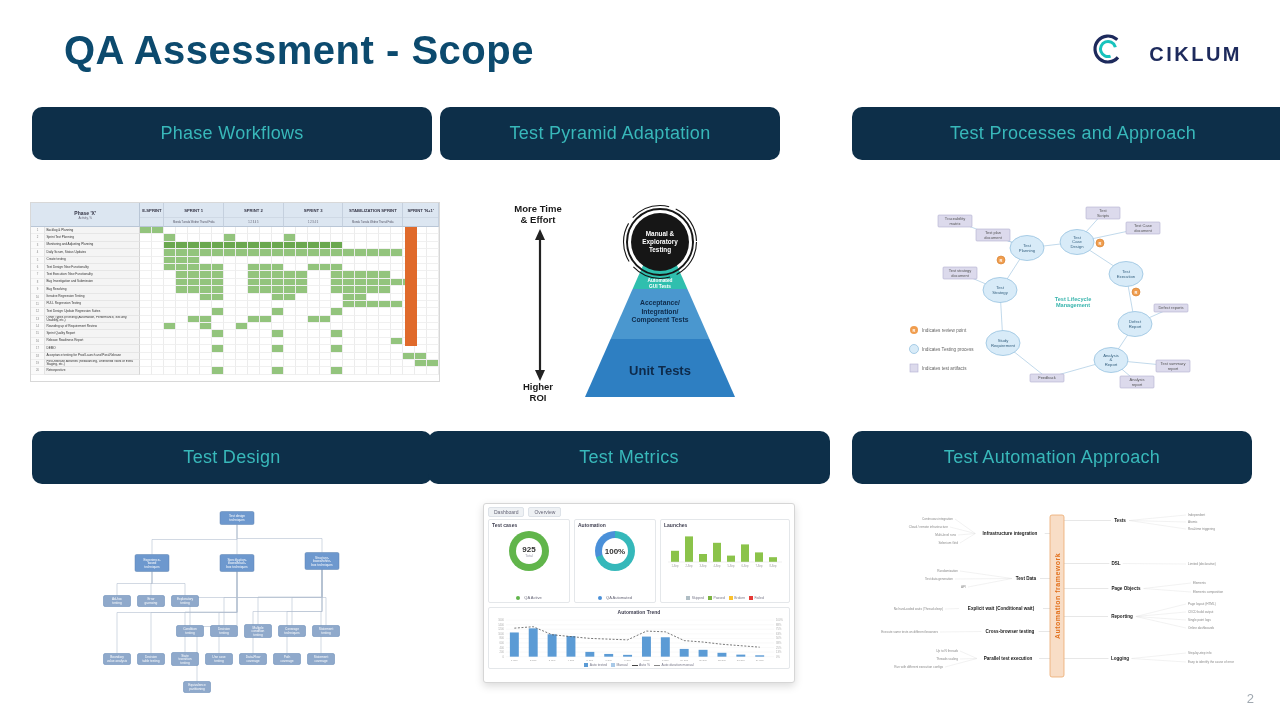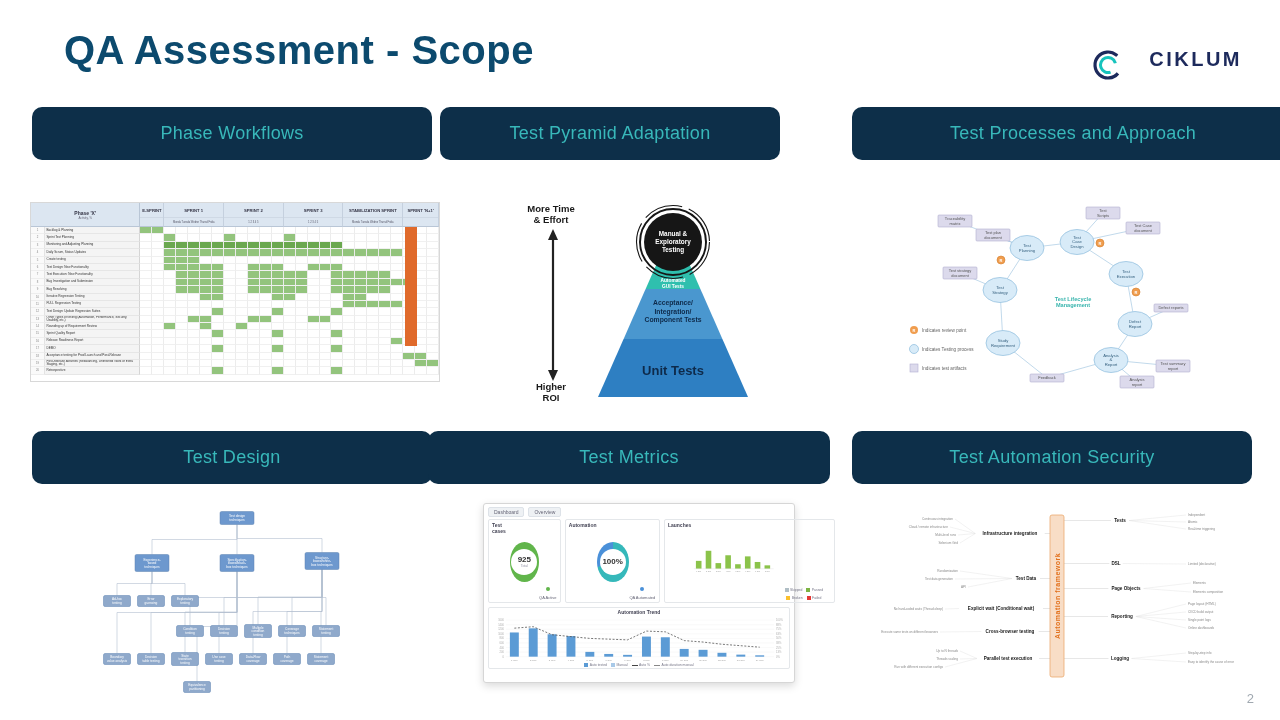--- a/index.html
+++ b/index.html
@@ -1,19 +1,19 @@
 <!DOCTYPE html>
 <html><head>
 <meta charset="utf-8">
 <style>
   *{margin:0;padding:0;box-sizing:border-box}
   html,body{width:1280px;height:720px;background:#fff;font-family:"Liberation Sans",sans-serif;overflow:hidden}
   .slide{position:relative;width:1280px;height:720px;background:#fff}
   .title{position:absolute;left:64px;top:28px;font-size:40px;font-weight:600;color:#0c4a6e;letter-spacing:.5px}
-  .logo{position:absolute;right:38px;top:48px;display:flex;align-items:flex-start;gap:24px}
+  .logo{position:absolute;right:38px;top:32px;display:flex;align-items:flex-end;gap:24px}
   .logo-text{font-size:20px;font-weight:bold;color:#1d2a5c;letter-spacing:2.5px}
   .page-num{position:absolute;right:26px;bottom:14px;font-size:13px;color:#a0a8b0}
   .pill{position:absolute;height:53px;background:#0d2f49;border-radius:10px;display:flex;align-items:center;justify-content:center}
   .pill span{color:#38b8ba;font-size:18px;letter-spacing:.3px}
   .p1{left:32px;top:107px;width:400px}
   .p2{left:440px;top:107px;width:340px}
   .p3{left:852px;top:107px;width:442px}
   .p4{left:32px;top:431px;width:400px}
   .p5{left:428px;top:431px;width:402px}
   .p6{left:852px;top:431px;width:400px}
@@ -28,36 +28,36 @@
   .wf-group{background:#dce6f1;border-right:1px solid #c5d0de;border-bottom:1px solid #b9c6d6;display:flex;flex-direction:column;height:24px;overflow:hidden}
   .wf-group-label{font-size:4.2px;font-weight:bold;text-align:center;height:15px;display:flex;align-items:center;justify-content:center;color:#334}
   .wf-group-sub{font-size:2.6px;color:#556;text-align:center;height:9px;line-height:9px;white-space:nowrap;overflow:hidden;border-top:1px solid #cfd9e5}
   .wf-idx{width:14px;height:7.4px;font-size:2.8px;color:#888;text-align:center;line-height:7.4px;border-right:1px solid #e3e3e3;border-bottom:1px solid #eee;background:#fafafa}
   .wf-label{width:96px;height:7.4px;font-size:3.1px;color:#333;background:#f4f4f4;border-right:1px solid #d5d5d5;border-bottom:1px solid #e6e6e6;display:flex;align-items:center;padding:0 1.5px;line-height:1.05;overflow:hidden}
   .wf-cell{width:12px;height:7.4px;background:#fff;border-right:1px solid #ececec;border-bottom:1px solid #f0f0f0}
   .wf-cell.g{background:#93c47d}
   .wf-cell.d{background:#6aa84f}
   .wf-orange{position:absolute;left:374px;top:24px;width:12px;height:119px;background:#e06a2b}
   
-  .panel-pyramid{left:483px;top:192px;width:320px;height:215px}
+  .panel-pyramid{left:470px;top:192px;width:320px;height:215px}
   .pyr-strong{font-size:9.5px;font-weight:bold;fill:#1a1a1a;text-anchor:middle}
   .pyr-circle-txt{font-size:6.4px;font-weight:bold;fill:#fff;text-anchor:middle}
   .pyr-gui-txt{font-size:4.8px;font-weight:bold;fill:#fff;text-anchor:middle}
   .pyr-acc-txt{font-size:6.8px;font-weight:bold;fill:#0e2a4a;text-anchor:middle}
   .pyr-unit-txt{font-size:13px;font-weight:bold;fill:#0e2a4a;text-anchor:middle}
   
   .panel-process{left:900px;top:197px;width:345px;height:200px}
   .panel-tree{left:95px;top:500px;width:285px;height:200px}
   .panel-mindmap{left:858px;top:500px;width:412px;height:190px}
   
   .panel-metrics{left:483px;top:503px;width:312px;height:180px;background:#fff;border:1px solid #d6d6d6;border-radius:3px;box-shadow:0 3px 8px rgba(0,0,0,.15);padding:3px 4px}
   .m-tabs{display:flex;gap:4px;margin-bottom:2px}
   .m-tabs span{font-size:5px;color:#667;background:#eef1f4;border:1px solid #dde2e8;border-radius:2px;padding:1px 5px}
   .m-cards{display:flex;gap:4px;height:84px}
-  .m-card{border:1px solid #e4e7ea;border-radius:2px;padding:2px 3px;display:flex;flex-direction:row;align-items:center;flex:1}
+  .m-card{border:1px solid #e4e7ea;border-radius:2px;padding:2px 3px;display:flex;flex-direction:column;align-items:center;flex:1}
   .m-card.launches{flex:0 0 128px}
   .m-title{font-size:5px;color:#445;font-weight:bold;align-self:flex-start}
   .m-title.center{align-self:center}
   .donut{width:40px;height:40px;border-radius:50%;display:flex;align-items:center;justify-content:center;margin:3px 0 2px}
   .donut-green{background:conic-gradient(#61b54b 0 360deg)}
   .donut-mixed{background:conic-gradient(#35b8ba 0 252deg,#4a90d9 252deg 360deg)}
   .donut-hole{width:26px;height:26px;border-radius:50%;background:#fff;display:flex;flex-direction:column;align-items:center;justify-content:center}
   .donut-val{font-size:8px;font-weight:bold;color:#333}
   .donut-sub{font-size:3.5px;color:#99a}
   .m-legend{display:flex;gap:4px;align-items:center;font-size:4px;color:#667;margin-top:auto;flex-wrap:wrap;justify-content:center}
@@ -92,21 +92,21 @@
   <div class="pill p3">
       <span>Test Processes and Approach</span>
     </div>
   <div class="pill p4">
       <span>Test Design</span>
     </div>
   <div class="pill p5">
       <span>Test Metrics</span>
     </div>
   <div class="pill p6">
-      <span>Test Automation Security</span>
+      <span>Test Automation Approach</span>
     </div>
 
   <div class="panel panel-workflow">
       <div class="wf-row">
         <div class="wf-corner">
           <div class="wf-corner-main">Phase 'X'</div>
           <div class="wf-corner-sub">Activity, %</div>
         </div>
         <div class="wf-group" style="width: 24px;">
           <div class="wf-group-label">E-SPRINT</div>

